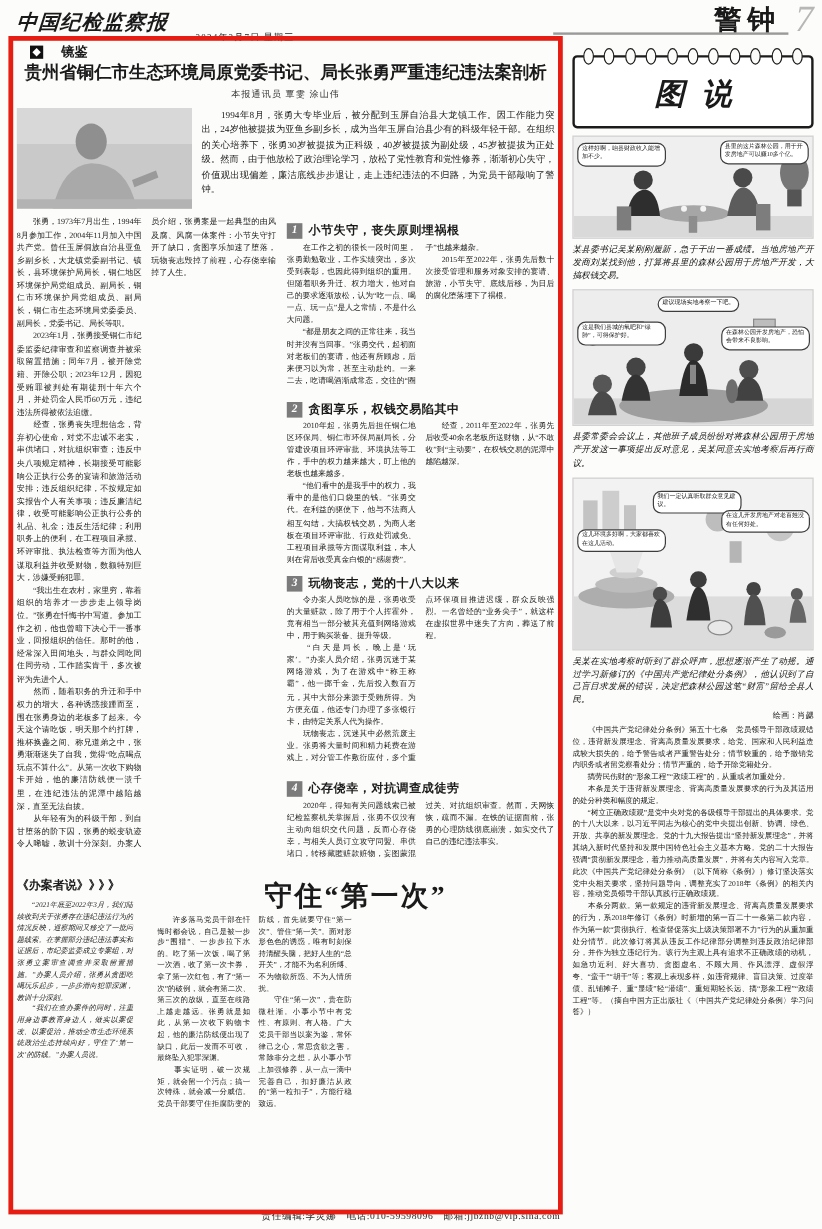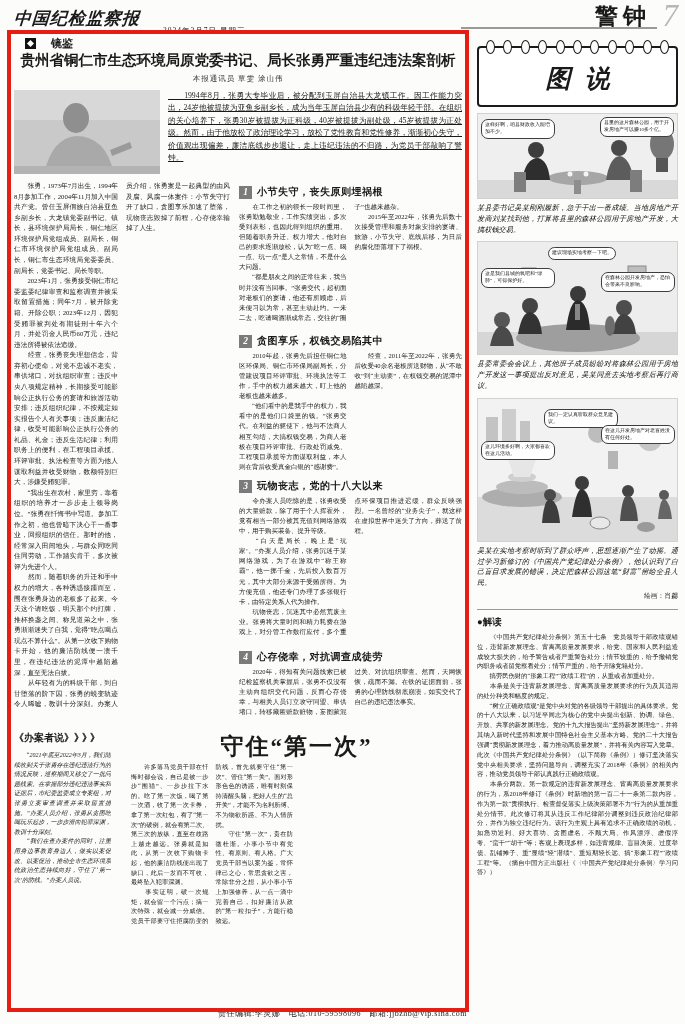--- a/index.html
+++ b/index.html
@@ -19,21 +19,21 @@
   
   .left-area{position:absolute;left:14px;top:36px;width:448px;}
   .tag-row{display:flex;align-items:center;gap:15px;font-size:11px;font-weight:bold;margin-left:11px;}
   .tag-icon{width:11px;height:11px;background:#111;position:relative;flex:none;}
   .tag-icon:after{content:"";position:absolute;left:3px;top:3px;width:5px;height:5px;background:#fff;transform:rotate(45deg);}
   .headline{text-align:center;font-size:33px;font-weight:bold;letter-spacing:3px;margin:1px 0 3px;}
   .subtitle{text-align:center;font-size:14.5px;font-weight:bold;margin-bottom:4px;}
   .byline{text-align:center;font-size:7.5px;color:#333;margin-bottom:6px;letter-spacing:1px;}
   .intro-row{display:flex;gap:8px;margin-bottom:7px;}
   .photo{width:146px;height:84px;flex:none;background:linear-gradient(120deg,#d6d6d6,#b9b9b9);overflow:hidden;}
-  .intro-text{flex:1;font-size:7.7px;line-height:1.62;text-align:justify;white-space:pre-line;text-decoration:underline;}
+  .intro-text{flex:1;font-size:7.7px;line-height:1.62;text-align:justify;white-space:pre-line;}
   .body-row{display:flex;gap:9px;}
   .lead-cols{width:216px;flex:none;height:531px;column-count:2;column-gap:8px;column-fill:auto;
     font-size:6.7px;line-height:1.58;text-align:justify;white-space:pre-line;overflow:hidden;}
   .sections{flex:1;}
   .sec-head{display:flex;align-items:center;gap:5px;margin:4px 0 3px;}
   .sec-num{width:13px;height:13px;background:#7b7b7b;color:#fff;font-style:italic;font-weight:bold;font-size:9.5px;
     display:flex;align-items:center;justify-content:center;flex:none;}
   .sec-title{font-size:10px;font-weight:bold;letter-spacing:0.5px;}
   .sec-text{column-count:2;column-gap:8px;column-fill:auto;font-size:6.5px;line-height:1.55;
     text-align:justify;white-space:pre-line;overflow:hidden;}
@@ -251,21 +251,20 @@
       <ellipse cx="122" cy="124" rx="10" ry="6" fill="#e8e8e8" stroke="#8a8a8a"></ellipse>
       <ellipse cx="168" cy="128" rx="9" ry="5" fill="#9a9a9a"></ellipse>
     </svg>
     <div class="bubble" style="left:3px;top:42px">这儿环境多好啊，大家都喜欢在这儿活动。</div>
     <div class="bubble" style="left:66px;top:10px">我们一定认真听取群众意见建议。</div>
     <div class="bubble" style="right:2px;top:26px">在这儿开发房地产对老百姓没有任何好处。</div>
   </div>
   <div class="caption">吴某在实地考察时听到了群众呼声，思想逐渐产生了动摇。通过学习新修订的《中国共产党纪律处分条例》，他认识到了自己盲目求发展的错误，决定把森林公园这笔“财富”留给全县人民。</div>
   <div class="credit">绘画：肖勰</div>
 
-  <div class="jiedu-label">●解读</div>
   <div class="jiedu-text">　　《中国共产党纪律处分条例》第五十七条　党员领导干部政绩观错位，违背新发展理念、背离高质量发展要求，给党、国家和人民利益造成较大损失的，给予警告或者严重警告处分；情节较重的，给予撤销党内职务或者留党察看处分；情节严重的，给予开除党籍处分。
 　　搞劳民伤财的“形象工程”“政绩工程”的，从重或者加重处分。
 　　本条是关于违背新发展理念、背离高质量发展要求的行为及其适用的处分种类和幅度的规定。
 　　“树立正确政绩观”是党中央对党的各级领导干部提出的具体要求。党的十八大以来，以习近平同志为核心的党中央提出创新、协调、绿色、开放、共享的新发展理念。党的十九大报告提出“坚持新发展理念”，并将其纳入新时代坚持和发展中国特色社会主义基本方略。党的二十大报告强调“贯彻新发展理念，着力推动高质量发展”，并将有关内容写入党章。此次《中国共产党纪律处分条例》（以下简称《条例》）修订坚决落实党中央相关要求，坚持问题导向，调整充实了2018年《条例》的相关内容，推动党员领导干部认真践行正确政绩观。
 　　本条分两款。第一款规定的违背新发展理念、背离高质量发展要求的行为，系2018年修订《条例》时新增的第一百二十一条第二款内容，作为第一款“贯彻执行、检查督促落实上级决策部署不力”行为的从重加重处分情节。此次修订将其从违反工作纪律部分调整到违反政治纪律部分，并作为独立违纪行为。该行为主观上具有追求不正确政绩的动机，如急功近利、好大喜功、贪图虚名、不顾大局、作风漂浮、虚假浮夸、“蛮干”“胡干”等；客观上表现多样，如违背规律、盲目决策、过度举债、乱铺摊子、重“显绩”轻“潜绩”、重短期轻长远、搞“形象工程”“政绩工程”等。（摘自中国方正出版社《〈中国共产党纪律处分条例〉学习问答》）</div>
 </div>
 
 <div class="red-frame"></div>
 
 <div class="footer">责任编辑:李灵娜　电话:010-59598096　邮箱:jjbzhb@vip.sina.com</div>

